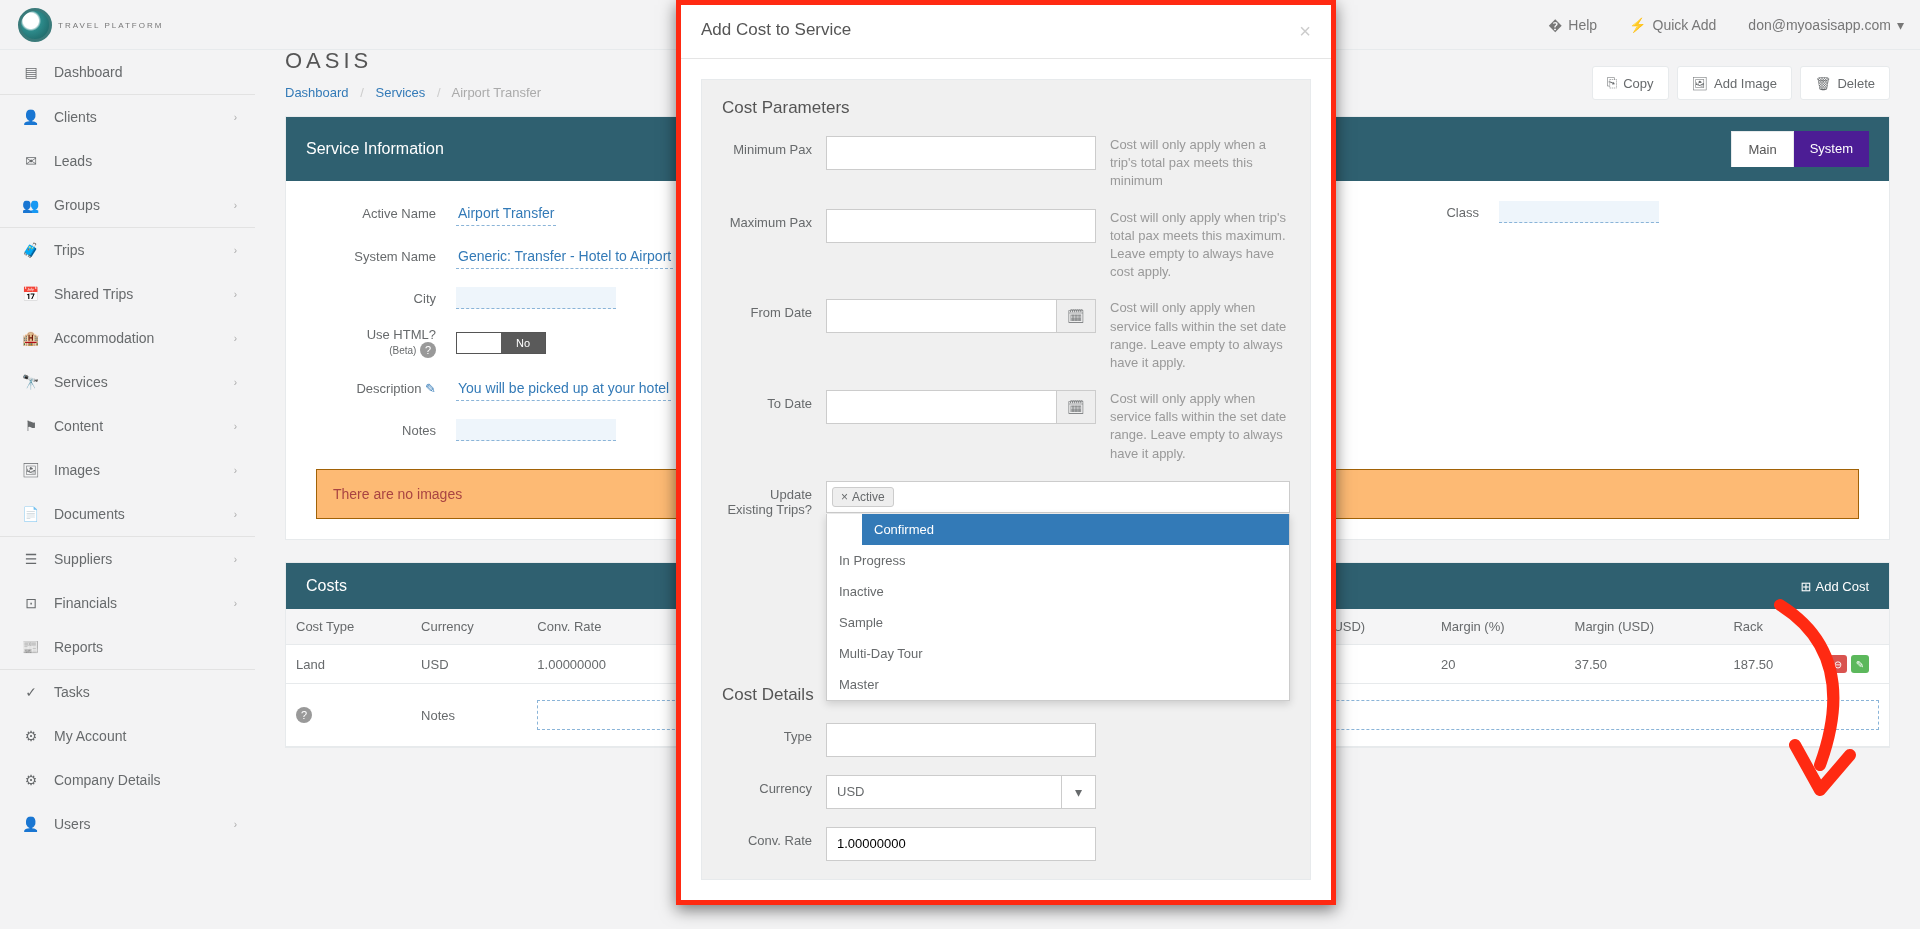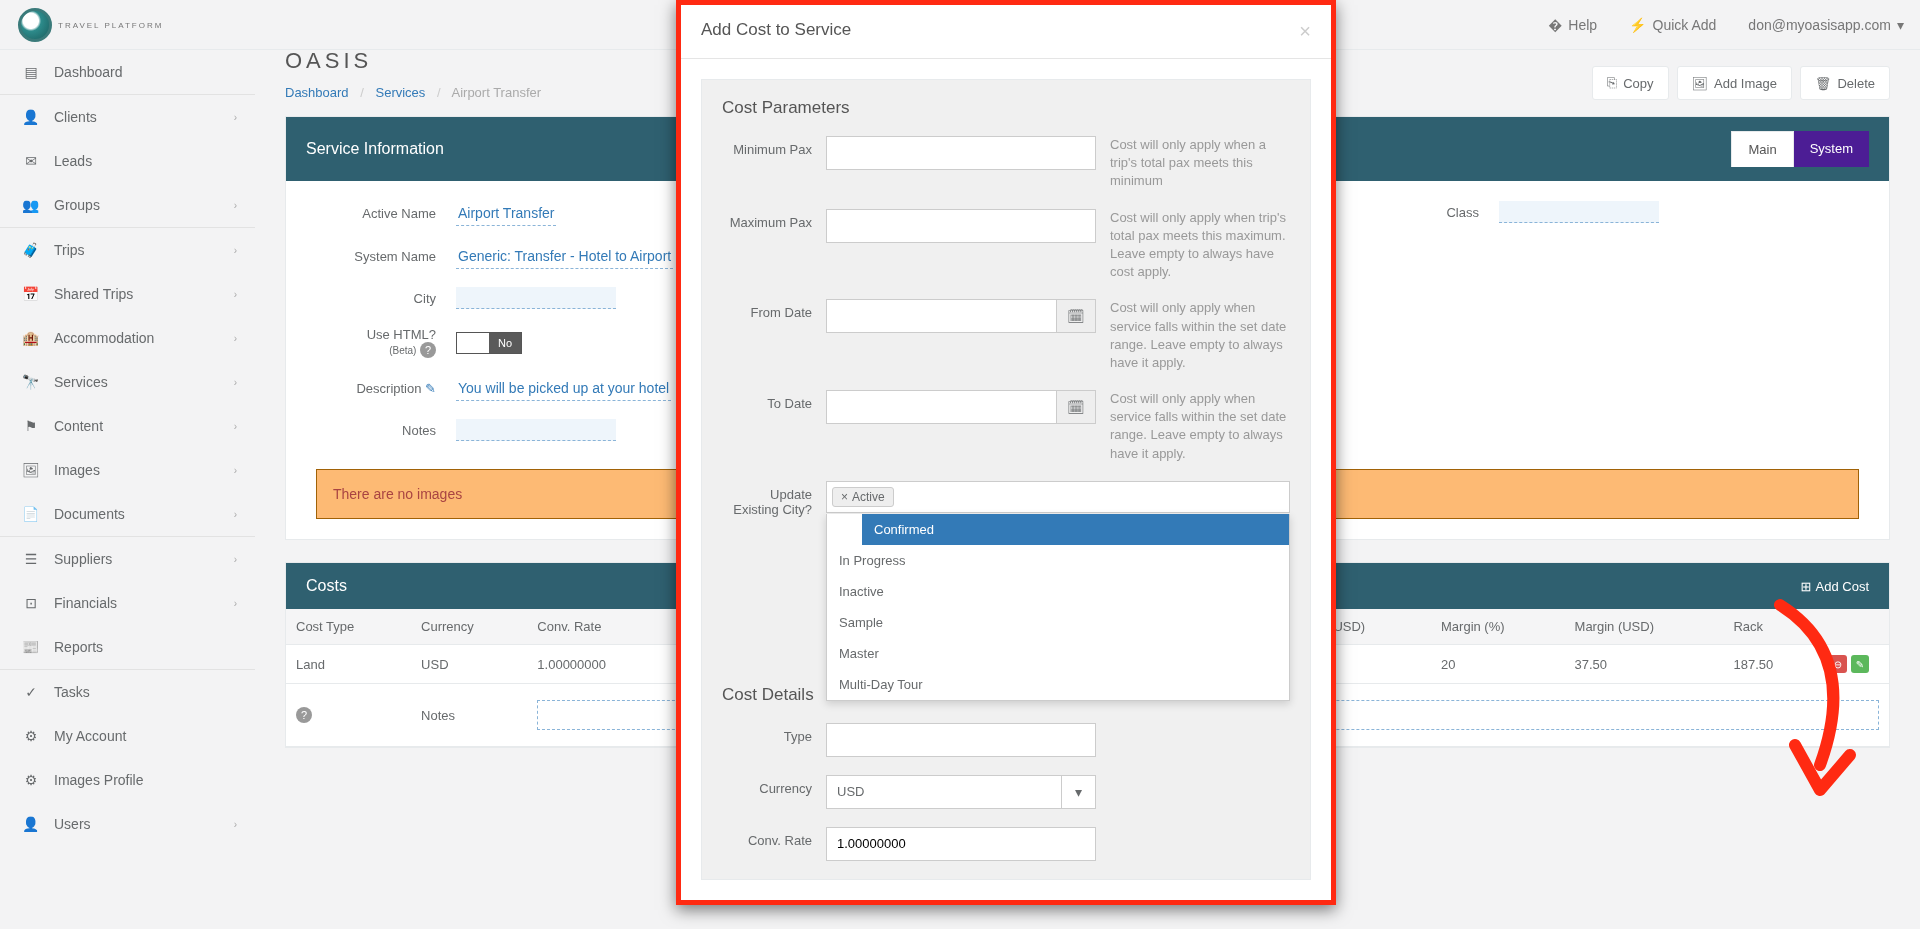--- a/index.html
+++ b/index.html
@@ -40,21 +40,21 @@
 
 .info-row { display: flex; }
 .info-left { flex: 0 0 640px; }
 .info-right { flex: 1; }
 .form-row { display: flex; align-items: center; margin-bottom: 18px; }
 .form-row .lbl { width: 120px; text-align: right; margin-right: 20px; font-size: 13px; color: #676a6c; }
 .form-row .lbl .hint { font-size: 10px; }
 .dashed-field { border-bottom: 1px dashed #8ab4d8; color: #337ab7; padding: 4px 2px; min-width: 100px; display: inline-block; }
 .dashed-empty { border-bottom: 1px dashed #8ab4d8; background: #eef5fb; min-width: 160px; height: 22px; display: inline-block; }
 .toggle { display: inline-flex; border: 1px solid #555; height: 22px; align-items: stretch; }
-.toggle .half { width: 32px; }
+.toggle .half { width: 44px; }
 .toggle .off { background: #5a5a5a; color: #fff; font-size: 11px; display: flex; align-items: center; justify-content: center; }
 .toggle .on { background: #fff; }
 .alert-box { border: 1px solid #a16207; background: #fdba74; padding: 16px; color: #a94442; margin-top: 10px; }
 
 
 .tabs { display: flex; margin-left: auto; }
 .tab { padding: 10px 16px; font-size: 13px; background: #4c1d95; color: #fff; cursor: pointer; }
 .tab.active { background: #fff; color: #555; border-top: 1px solid #e7eaec; border-left: 1px solid #e7eaec; border-right: 1px solid #e7eaec; }
 
 
@@ -202,21 +202,21 @@
     <div class="nav-item">
       <span class="icon">✓</span>
       <span>Tasks</span>
     </div>
     <div class="nav-item">
       <span class="icon">⚙</span>
       <span>My Account</span>
     </div>
     <div class="nav-item">
       <span class="icon">⚙</span>
-      <span>Images Profile</span>
+      <span>Company Details</span>
     </div>
     <div class="nav-item">
       <span class="icon">👤</span>
       <span>Users</span>
       <span class="chev">›</span>
     </div>
   </div>
 
 <div class="main">
   <div class="breadcrumb-row">
@@ -385,35 +385,35 @@
       <div class="m-row">
         <div class="mlbl">To Date</div>
         <div class="input-group">
           <input style="">
           <div class="addon">🗓</div>
         </div>
         <div class="mhelp">Cost will only apply when service falls within the set date range. Leave empty to always have it apply.</div>
       </div>
 
       <div class="m-row">
-        <div class="mlbl">Update Existing City?</div>
+        <div class="mlbl">Update Existing Trips?</div>
         <div class="ms-container">
           <div class="ms-field">
             <span class="ms-tag">
                 <span>×</span>
                 <span>Active</span>
               </span>
           </div>
           <div class="ms-dropdown" id="ms-dropdown">
               <div class="ms-option hl">Confirmed</div>
               <div class="ms-option">In Progress</div>
               <div class="ms-option">Inactive</div>
               <div class="ms-option">Sample</div>
+              <div class="ms-option">Multi-Day Tour</div>
               <div class="ms-option">Master</div>
-              <div class="ms-option">Multi-Day Tour</div>
             </div>
         </div>
       </div>
 
       <div class="details-section">
         <div class="section-title">Cost Details</div>
 
         <div class="m-row">
           <div class="mlbl">Type</div>
           <div class="select-field">

